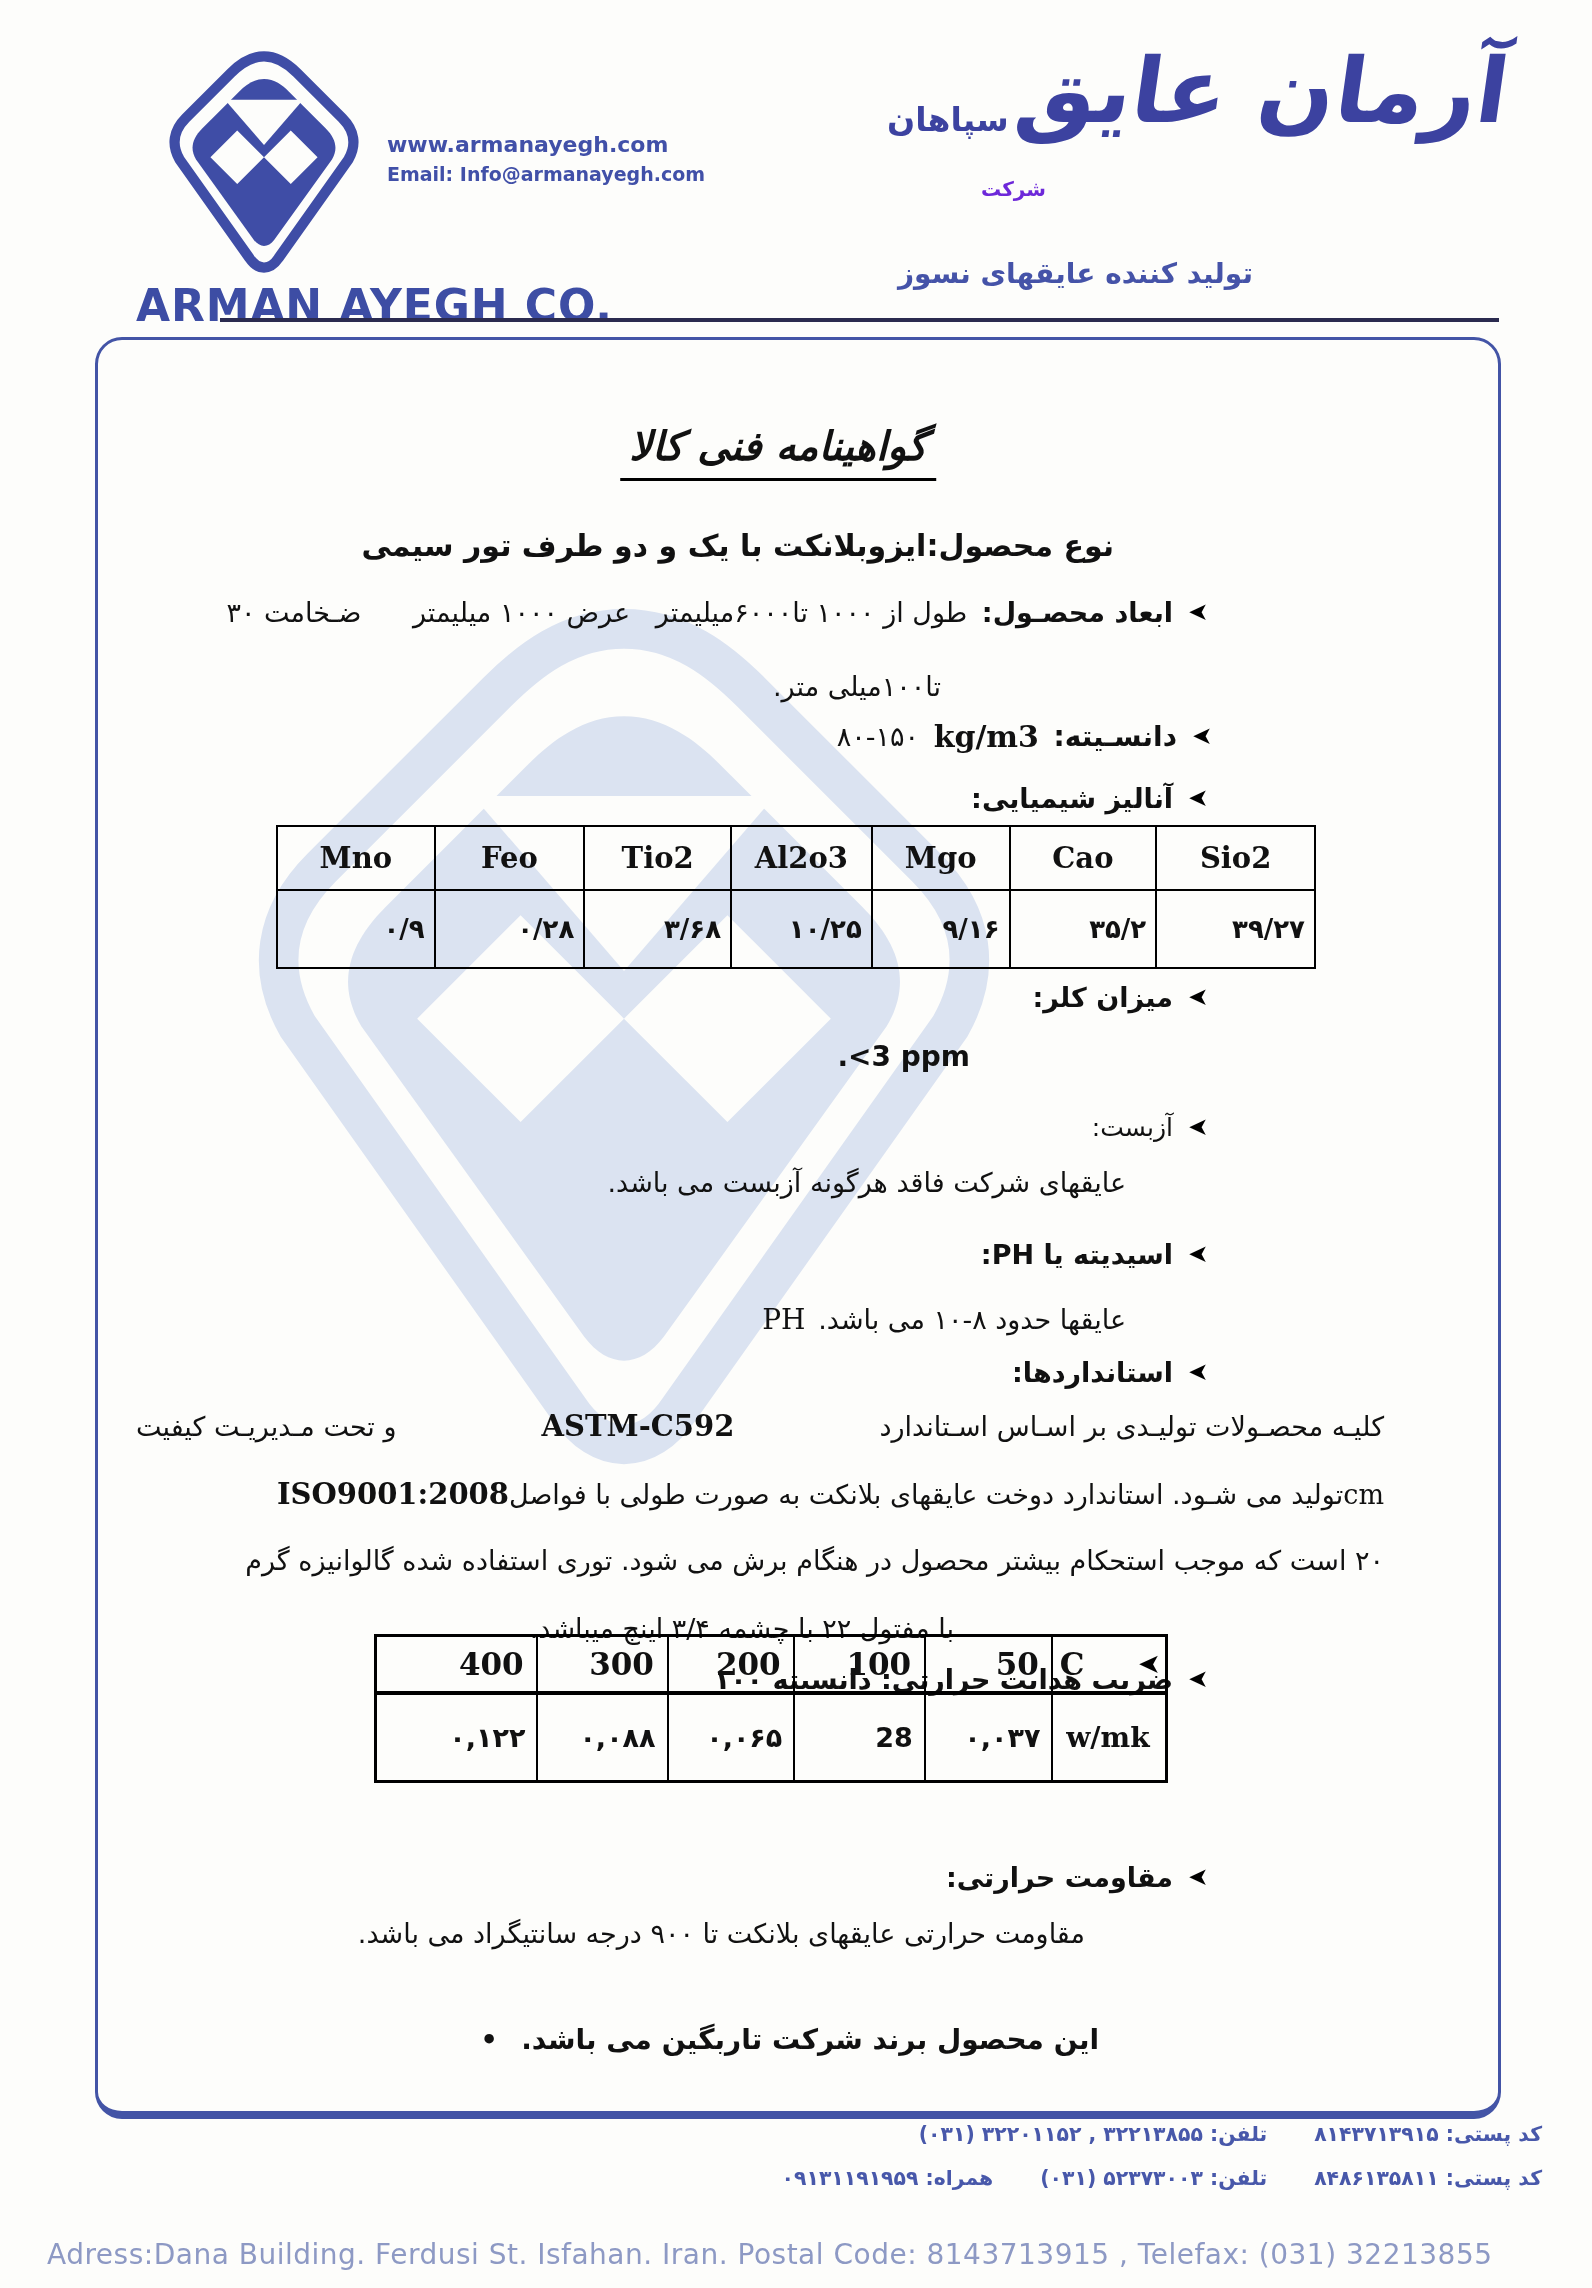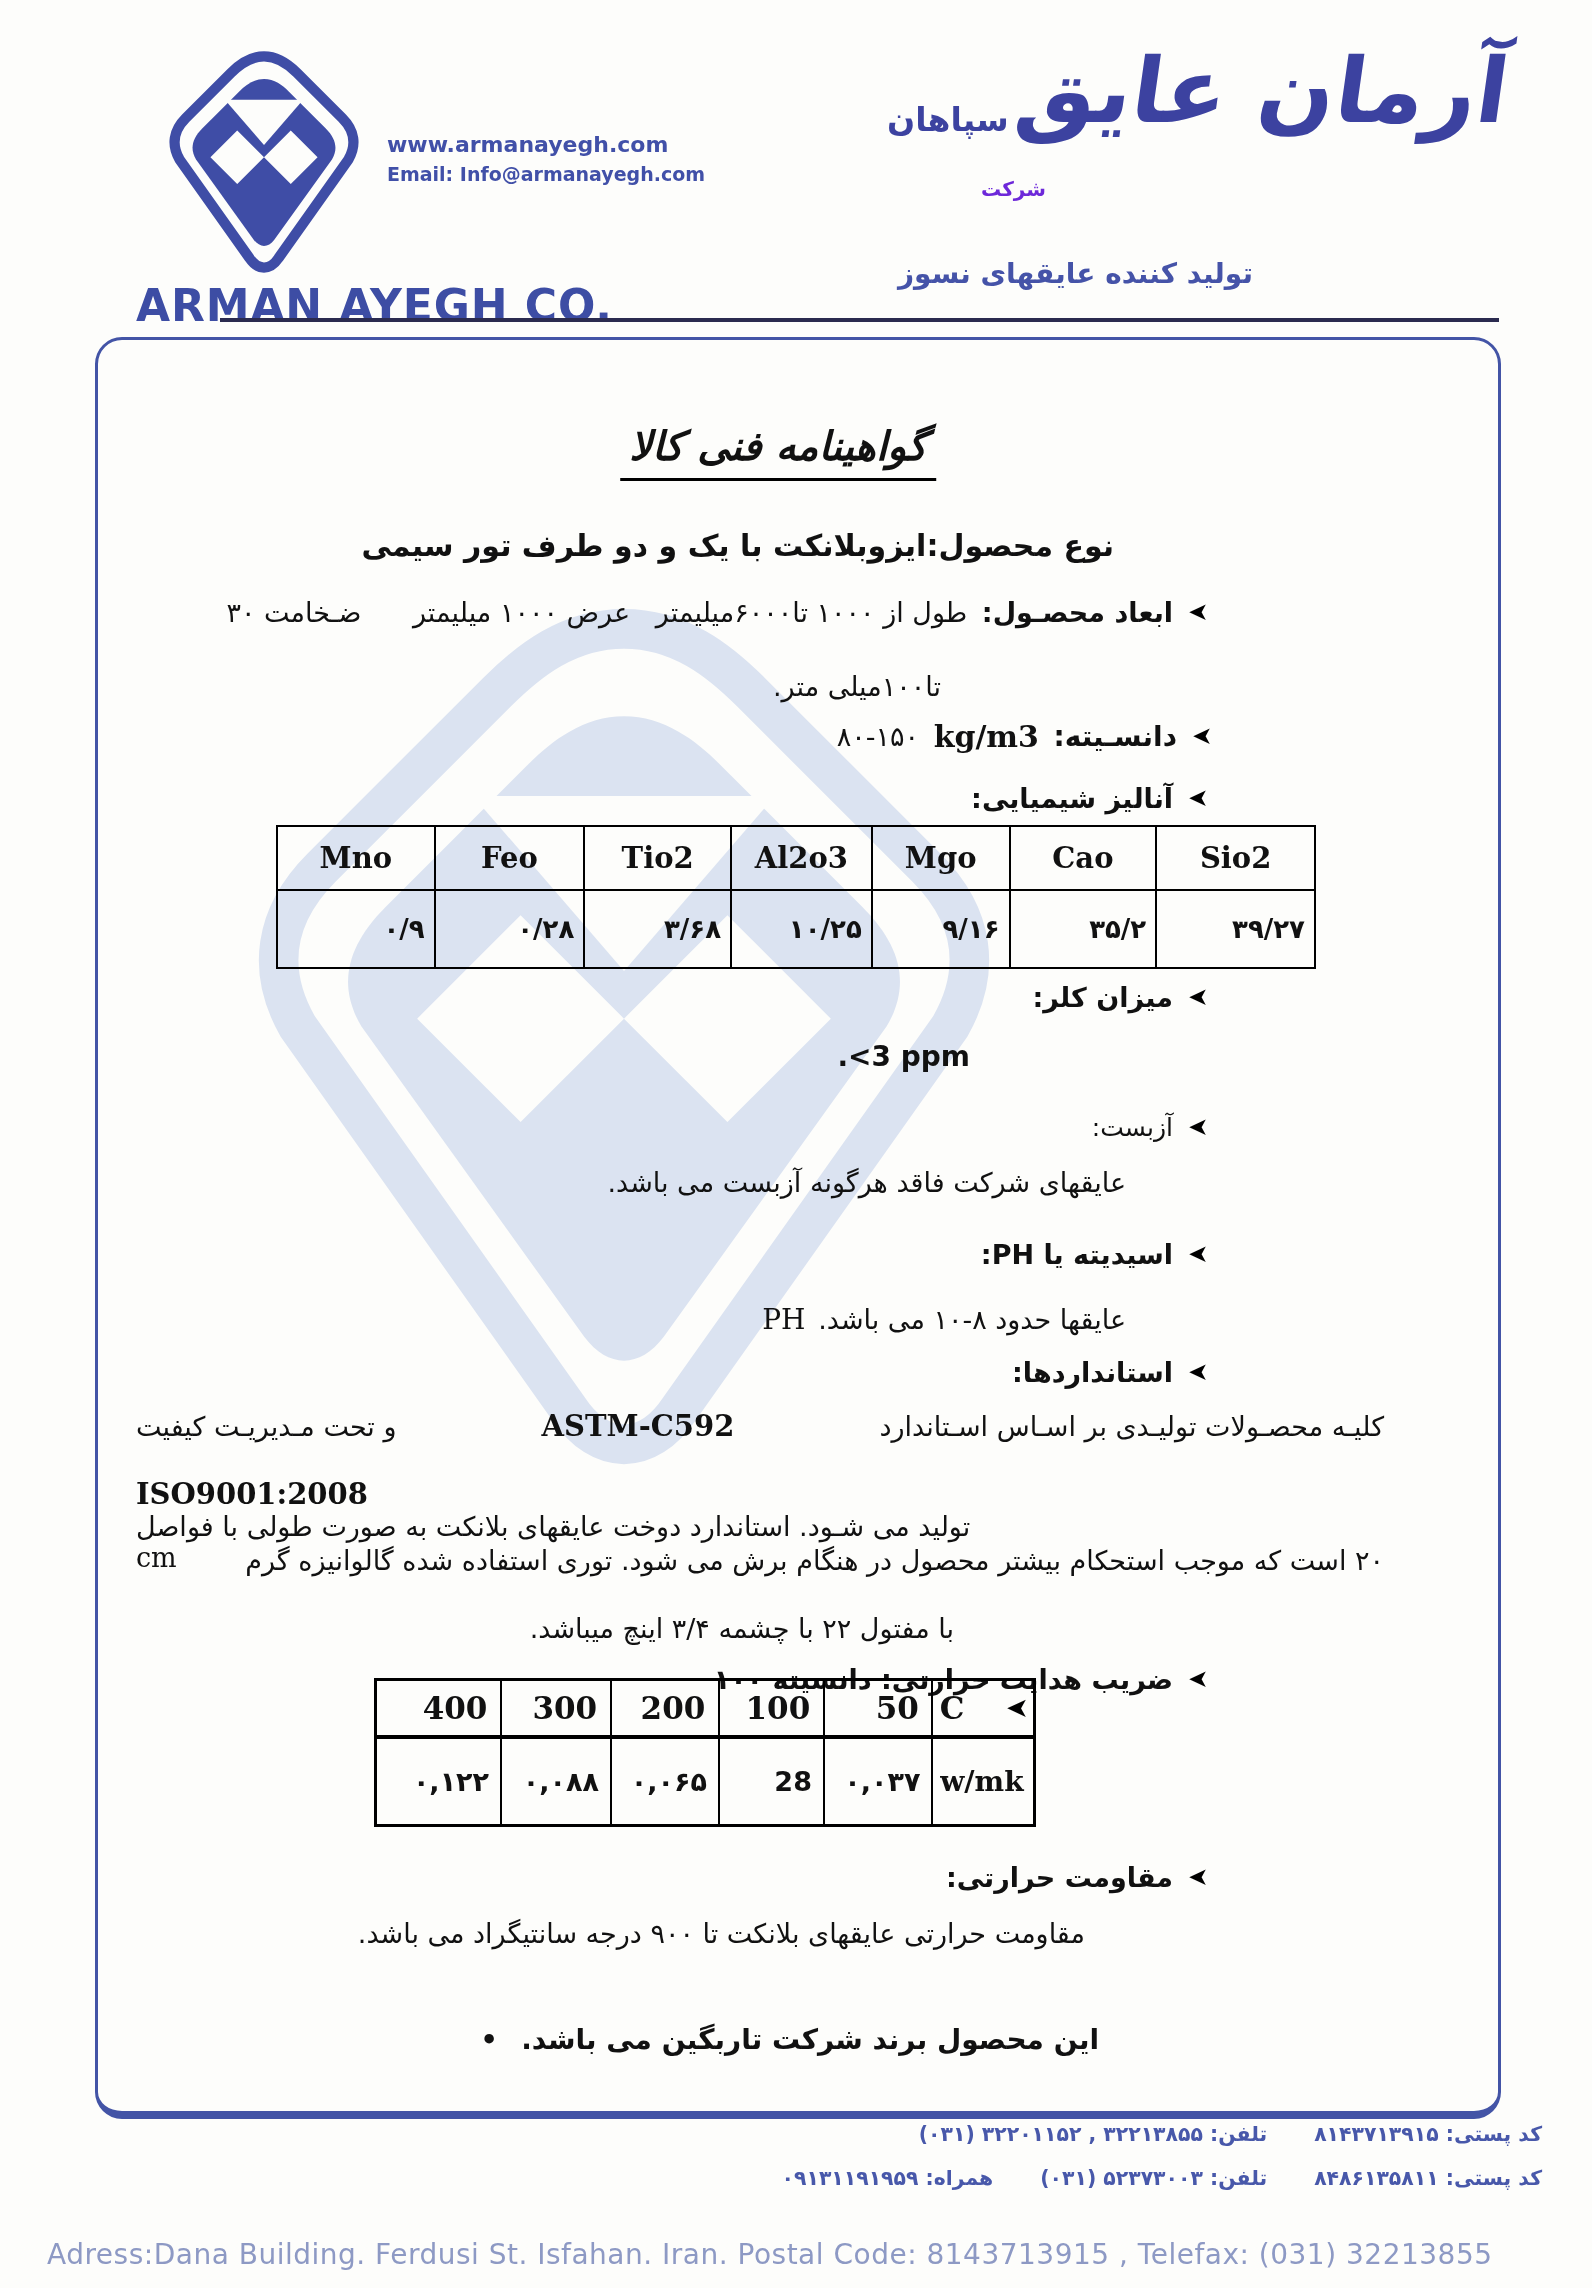--- a/index.html
+++ b/index.html
@@ -48,42 +48,42 @@
   .pos-chlorhead{right:384px;top:982px;}
   .pos-chlorval{right:622px;top:1040px;font-size:28px;font-weight:700;}
   .pos-asbhead{right:384px;top:1113px;font-size:25px;}
   .pos-asbbody{right:466px;top:1167px;font-size:27px;white-space:nowrap;}
   .pos-phhead{right:384px;top:1239px;}
   .pos-phbody{right:466px;top:1303px;font-size:27px;display:flex;direction:ltr;gap:12.7px;align-items:baseline;}
   .pos-stdhead{right:384px;top:1357px;}
   .pos-stdl1{left:136px;right:208px;top:1409px;font-size:27px;display:flex;direction:rtl;
     justify-content:space-between;align-items:baseline;}
   .pos-stdl2{left:136px;right:208px;top:1477px;font-size:27px;display:flex;direction:ltr;
-    justify-content:flex-start;align-items:baseline;flex-direction:column;}
+    justify-content:flex-end;align-items:baseline;}
   .pos-stdl3{right:208px;top:1545px;font-size:27px;white-space:nowrap;}
   .pos-stdl4{right:638px;top:1613px;font-size:27px;white-space:nowrap;}
   .pos-condhead{right:384px;top:1664px;}
   .pos-resisthead{right:384px;top:1862px;}
   .pos-resistbody{right:507px;top:1918px;font-size:27px;white-space:nowrap;}
   .pos-brand{right:493px;top:2023px;font-size:28px;font-weight:700;display:flex;direction:ltr;
     gap:23.5px;align-items:center;}
   .bullet{font-size:27px;}
 
   .code{font-family:"DejaVu Serif","Liberation Serif",serif;font-weight:700;}
 
   
   .chem{left:276px;top:825px;width:1040px;border:2.7px solid #000;border-collapse:collapse;direction:ltr;}
   .chem td{border:2.7px solid #000;}
   .chem .hd{height:60px;text-align:center;vertical-align:middle;
     font-family:"DejaVu Serif","Liberation Serif",serif;font-weight:700;font-size:29px;}
   .chem .vl{height:74px;text-align:right;vertical-align:middle;padding-right:9px;
     font-weight:700;font-size:26px;direction:ltr;}
 
   
-  .cond{left:374px;top:1678px;width:662px;border:3.6px solid #000;border-collapse:collapse;direction:ltr;}
+  .cond{left:374px;top:1634px;width:794px;border:3.6px solid #000;border-collapse:collapse;direction:ltr;}
   .cond td{border:2.7px solid #000;}
   .cond .t{height:52px;text-align:right;vertical-align:middle;padding-right:12.7px;
     font-family:"DejaVu Serif","Liberation Serif",serif;font-weight:700;font-size:31px;border-bottom-width:4.5px;}
   .cond .v{height:83px;text-align:right;vertical-align:middle;padding-right:11px;
     font-weight:700;font-size:27px;}
   .cond .cc{display:flex;justify-content:space-between;align-items:center;padding-left:5.4px;}
   .cond .wmk{text-align:center;padding-right:3.6px;font-family:"DejaVu Serif","Liberation Serif",serif;
     font-weight:700;font-size:28px;}
 
   

